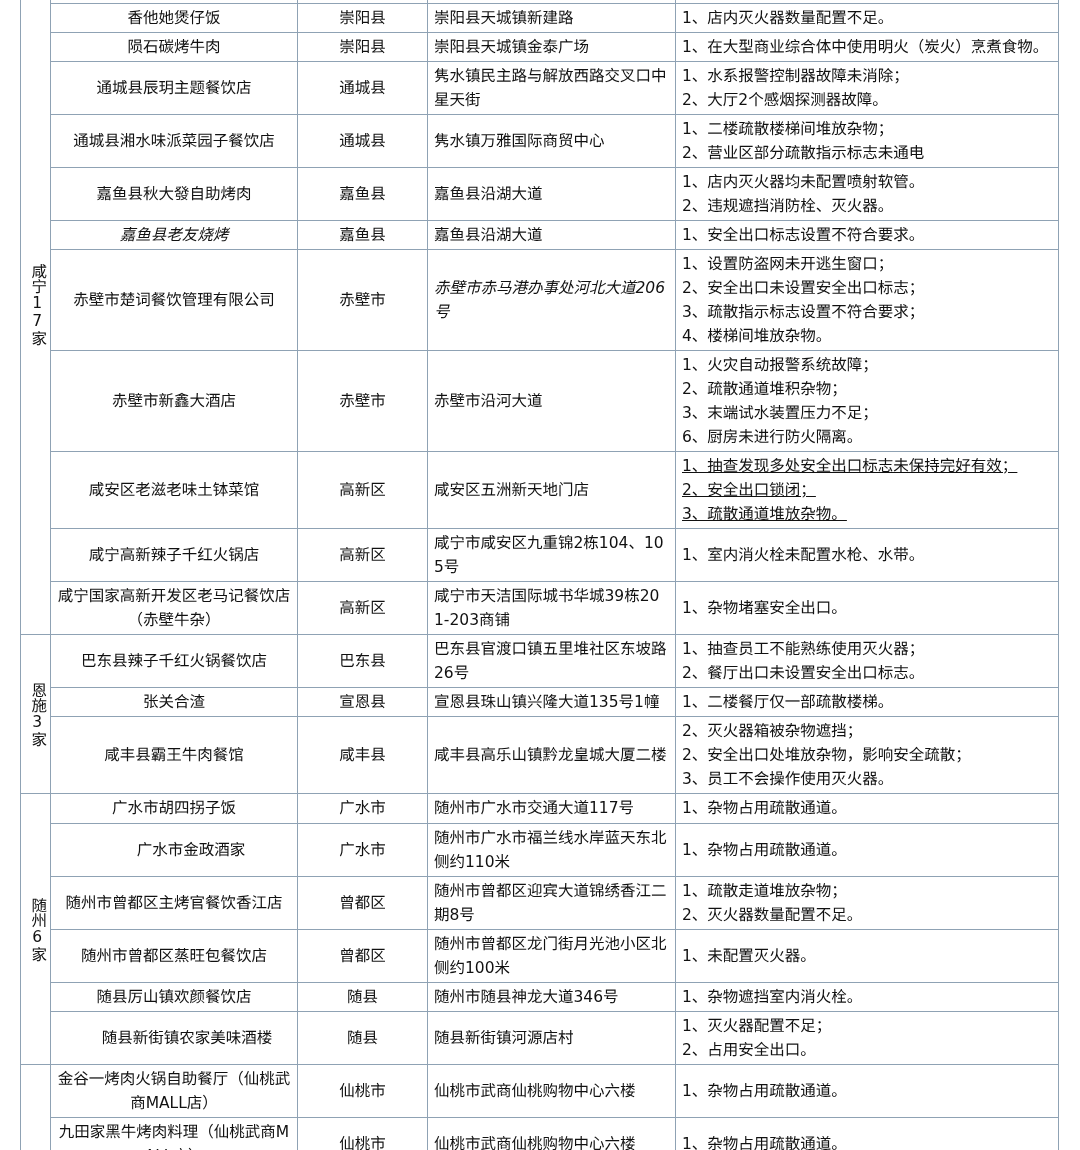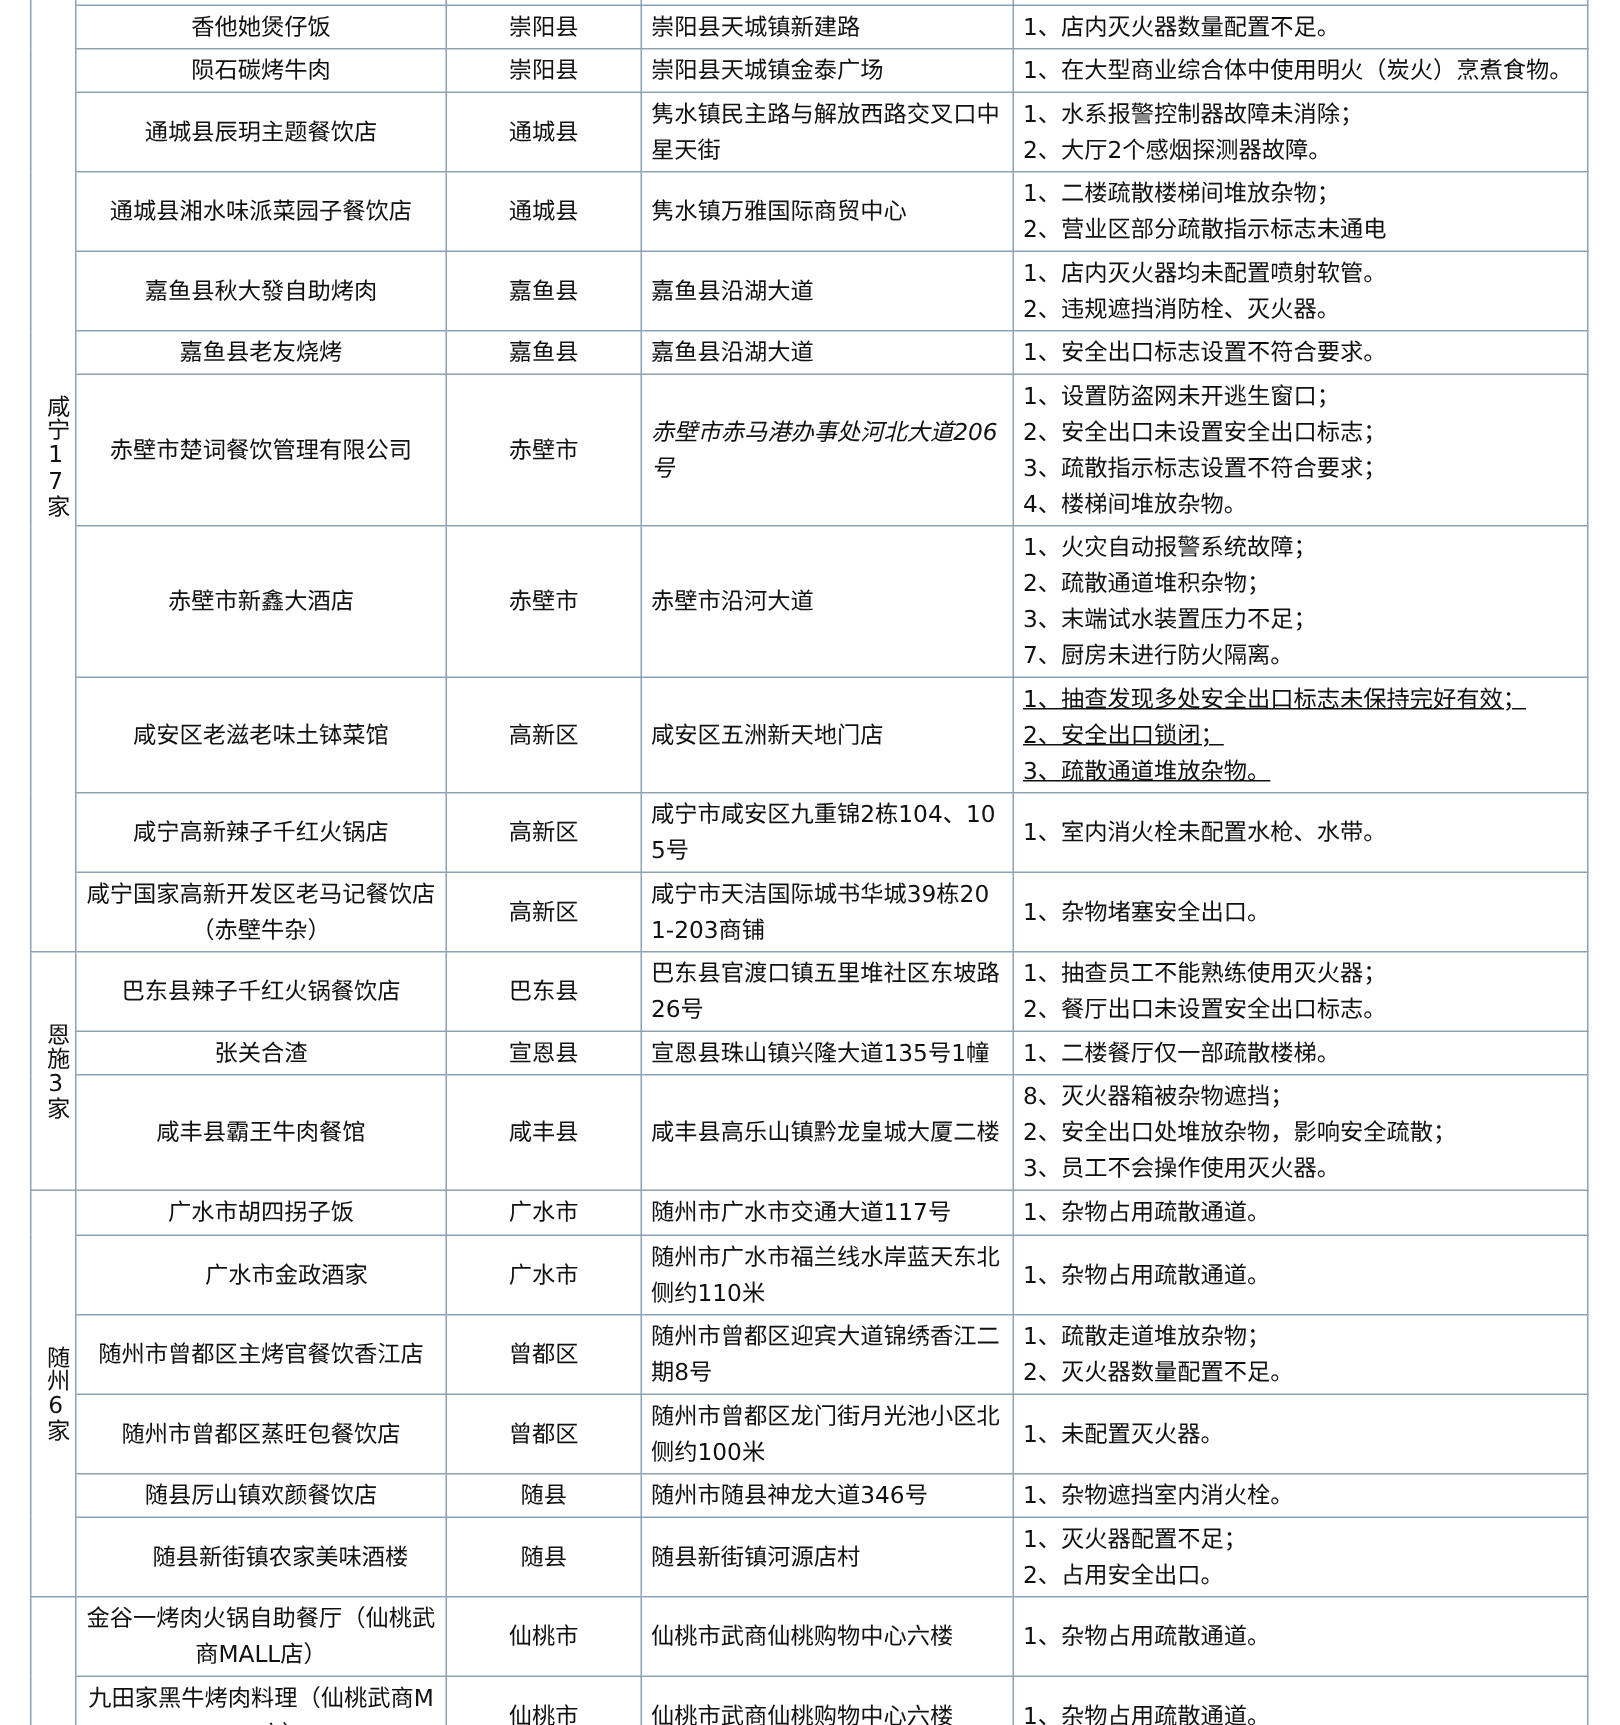--- a/index.html
+++ b/index.html
@@ -153,21 +153,21 @@
         <tr>
           <td class="name" style="border-color: rgb(143, 162, 180);">嘉鱼县秋大發自助烤肉</td>
           <td class="area" style="border-color: rgb(143, 162, 180);">嘉鱼县</td>
           <td class="addr" style="border-color: rgb(143, 162, 180);">嘉鱼县沿湖大道</td>
           <td class="viol" style="border-color: rgb(143, 162, 180);">
             <span class="vline">1、店内灭火器均未配置喷射软管。</span>
             <span class="vline">2、违规遮挡消防栓、灭火器。</span>
           </td>
         </tr>
         <tr>
-          <td class="name" style="border-color: rgb(143, 162, 180);">嘉鱼县老友烧烤</td>
+          <td class="name" style="border-color: rgb(143, 162, 180); font-style: italic;">嘉鱼县老友烧烤</td>
           <td class="area" style="border-color: rgb(143, 162, 180);">嘉鱼县</td>
           <td class="addr" style="border-color: rgb(143, 162, 180);">嘉鱼县沿湖大道</td>
           <td class="viol" style="border-color: rgb(143, 162, 180);">
             <span class="vline">1、安全出口标志设置不符合要求。</span>
           </td>
         </tr>
         <tr>
           <td class="name" style="border-color: rgb(143, 162, 180);">赤壁市楚词餐饮管理有限公司</td>
           <td class="area" style="border-color: rgb(143, 162, 180);">赤壁市</td>
           <td class="addr" style="border-color: rgb(143, 162, 180); font-style: italic;">赤壁市赤马港办事处河北大道206号</td>
@@ -179,21 +179,21 @@
           </td>
         </tr>
         <tr>
           <td class="name" style="border-color: rgb(143, 162, 180);">赤壁市新鑫大酒店</td>
           <td class="area" style="border-color: rgb(143, 162, 180);">赤壁市</td>
           <td class="addr" style="border-color: rgb(143, 162, 180);">赤壁市沿河大道</td>
           <td class="viol" style="border-color: rgb(143, 162, 180);">
             <span class="vline">1、火灾自动报警系统故障；</span>
             <span class="vline">2、疏散通道堆积杂物；</span>
             <span class="vline">3、末端试水装置压力不足；</span>
-            <span class="vline">7、厨房未进行防火隔离。</span>
+            <span class="vline">6、厨房未进行防火隔离。</span>
           </td>
         </tr>
         <tr>
           <td class="name" style="border-color: rgb(143, 162, 180);">咸安区老滋老味土钵菜馆</td>
           <td class="area" style="border-color: rgb(143, 162, 180);">高新区</td>
           <td class="addr" style="border-color: rgb(143, 162, 180);">咸安区五洲新天地门店</td>
           <td class="viol" style="border-color: rgb(143, 162, 180); text-decoration: underline;">
             <span class="vline">1、抽查发现多处安全出口标志未保持完好有效；</span>
             <span class="vline">2、安全出口锁闭；</span>
             <span class="vline">3、疏散通道堆放杂物。</span>
@@ -233,21 +233,21 @@
           <td class="addr" style="border-color: rgb(143, 162, 180);">宣恩县珠山镇兴隆大道135号1幢</td>
           <td class="viol" style="border-color: rgb(143, 162, 180);">
             <span class="vline">1、二楼餐厅仅一部疏散楼梯。</span>
           </td>
         </tr>
         <tr>
           <td class="name" style="border-color: rgb(143, 162, 180);">咸丰县霸王牛肉餐馆</td>
           <td class="area" style="border-color: rgb(143, 162, 180);">咸丰县</td>
           <td class="addr" style="border-color: rgb(143, 162, 180);">咸丰县高乐山镇黔龙皇城大厦二楼</td>
           <td class="viol" style="border-color: rgb(143, 162, 180);">
-            <span class="vline">8、灭火器箱被杂物遮挡；</span>
+            <span class="vline">2、灭火器箱被杂物遮挡；</span>
             <span class="vline">2、安全出口处堆放杂物，影响安全疏散；</span>
             <span class="vline">3、员工不会操作使用灭火器。</span>
           </td>
         </tr>
         <tr>
           <td class="group" rowspan="6" style="border-color: rgb(143, 162, 180);">
             <span class="gl">随州6家</span>
           </td>
           <td class="name" style="border-color: rgb(143, 162, 180);">广水市胡四拐子饭</td>
           <td class="area" style="border-color: rgb(143, 162, 180);">广水市</td>

